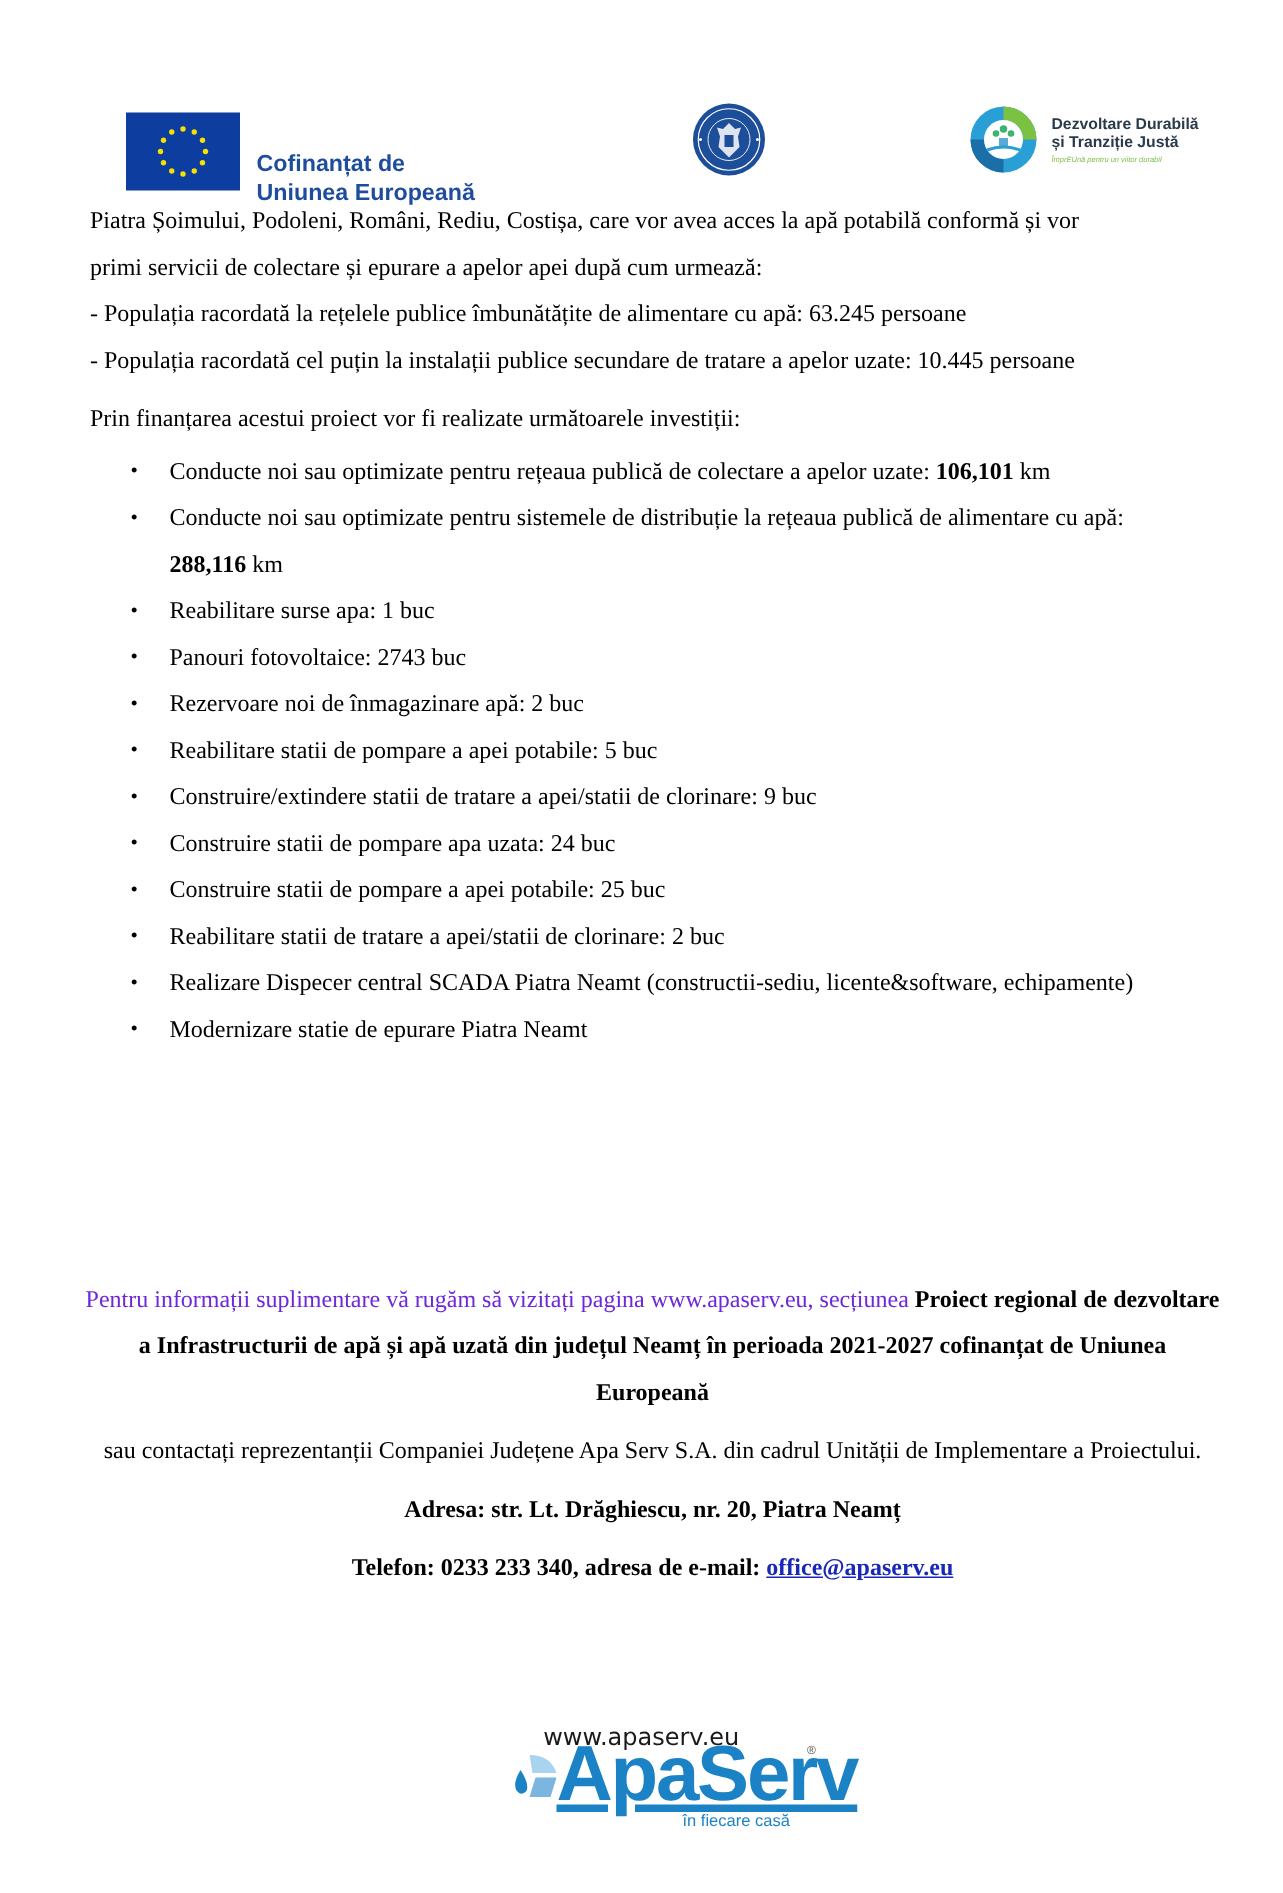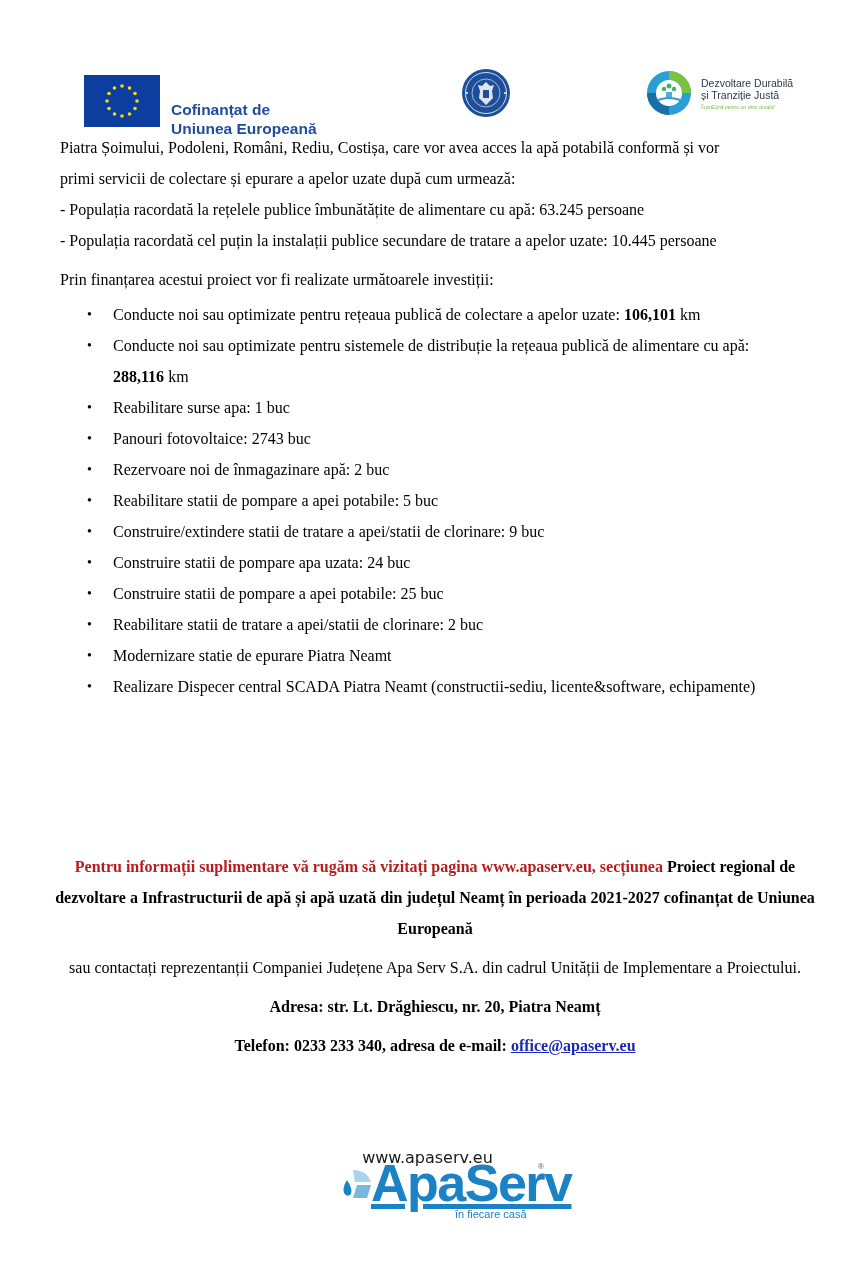--- a/index.html
+++ b/index.html
@@ -6,31 +6,31 @@
     body { width: 855px; height: 1262px; position: relative; overflow: hidden; font-family: "Liberation Serif", serif; color: #000; }
     .header { position: absolute; top: 0; left: 0; width: 855px; height: 130px; }
     .eu-logo { position: absolute; left: 84px; top: 64px; display: flex; align-items: center; }
     .eu-flag { width: 76px; height: 52px; background: #0d3d9e; position: relative; }
     .eu-flag svg { position: absolute; left: 0; top: 0; }
     .eu-text { margin-left: 11px; font-family: "Liberation Sans", sans-serif; font-weight: bold; color: #1f4d9e; font-size: 15.5px; line-height: 19px; margin-top: 36px; }
     .gov-logo { position: absolute; left: 461px; top: 68px; width: 50px; height: 50px; }
     .ddtj-logo { position: absolute; left: 646px; top: 70px; display: flex; align-items: center; }
     .ddtj-icon { width: 46px; height: 46px; }
     .ddtj-text { margin-left: 9px; font-family: "Liberation Sans", sans-serif; }
-    .ddtj-title { font-size: 10.5px; font-weight: normal; color: #2a3a4a; line-height: 12.5px; }
+    .ddtj-title { font-size: 10.5px; font-weight: bold; color: #2a3a4a; line-height: 12.5px; }
     .ddtj-sub { font-size: 5px; color: #7bbf4a; font-style: italic; margin-top: 2px; }
     .content { position: absolute; left: 60px; top: 132px; width: 744px; font-size: 16px; line-height: 31px; }
     .p { margin: 0; }
     .mt8 { margin-top: 8px; }
     ul.inv { margin: 4px 0 12px 0; padding: 0; list-style: none; }
     ul.inv li { position: relative; padding-left: 53px; line-height: 31px; }
     ul.inv li::before { content: "•"; position: absolute; left: 27px; top: 0; font-size: 14px; }
     .indent { text-indent: 53px; }
     .info { position: absolute; left: 55px; top: 851px; width: 760px; text-align: center; font-size: 16px; line-height: 31px; }
-    .red { color: #b91c1c; font-weight: bold; }
+    .red { color: #6d28d9; }
     .b { font-weight: bold; }
     a.email { color: #1a28b8; text-decoration: underline; font-weight: bold; }
     .www { position: absolute; left: 0; width: 855px; top: 1118px; text-align: center; font-family: "DejaVu Sans", sans-serif; font-size: 16px; color: #1a1a1a; margin-top: 30px; }
     .apaserv { position: absolute; left: 341px; top: 1160px; width: 210px; height: 70px; }
     .apaserv-word { position: absolute; left: 30px; top: 0px; font-family: "Liberation Sans", sans-serif; font-weight: bold; color: #1c82c6; font-size: 52px; letter-spacing: -1.5px; line-height: 46px; text-decoration: underline; }
     .apaserv-reg { position: absolute; left: 197px; top: 2px; font-family: "Liberation Sans", sans-serif; font-size: 8px; color: #555; }
     .apaserv-tag { position: absolute; left: 114px; top: 48px; font-family: "Liberation Sans", sans-serif; font-size: 11px; color: #1c82c6; }
   </style>
 </head>
 <body>
@@ -88,37 +88,37 @@
     <div class="ddtj-text">
       <div class="ddtj-title">Dezvoltare Durabilă</div>
       <div class="ddtj-title">și Tranziție Justă</div>
       <div class="ddtj-sub">ÎmprEUnă pentru un viitor durabil</div>
     </div>
   </div>
 </div>
 
 <div class="content">
   <p class="p">Piatra Șoimului, Podoleni, Români, Rediu, Costișa, care vor avea acces la apă potabilă conformă și vor</p>
-  <p class="p">primi servicii de colectare și epurare a apelor uzate după cum urmează:</p>
+  <p class="p">primi servicii de colectare și epurare a apelor apei după cum urmează:</p>
   <p class="p">- Populația racordată la rețelele publice îmbunătățite de alimentare cu apă: 63.245 persoane</p>
   <p class="p">- Populația racordată cel puțin la instalații publice secundare de tratare a apelor uzate: 10.445 persoane</p>
   <p class="p mt8">Prin finanțarea acestui proiect vor fi realizate următoarele investiții:</p>
   <ul class="inv">
     <li><span>Conducte noi sau optimizate pentru rețeaua publică de colectare a apelor uzate: </span><b>106,101</b><span> km</span></li>
     <li><span>Conducte noi sau optimizate pentru sistemele de distribuție la rețeaua publică de alimentare cu apă: </span><b>288,116</b><span> km</span></li>
     <li>Reabilitare surse apa: 1 buc</li>
     <li>Panouri fotovoltaice: 2743 buc</li>
     <li>Rezervoare noi de înmagazinare apă: 2 buc</li>
     <li>Reabilitare statii de pompare a apei potabile: 5 buc</li>
     <li>Construire/extindere statii de tratare a apei/statii de clorinare: 9 buc</li>
     <li>Construire statii de pompare apa uzata: 24 buc</li>
     <li>Construire statii de pompare a apei potabile: 25 buc</li>
     <li>Reabilitare statii de tratare a apei/statii de clorinare: 2 buc</li>
+    <li>Realizare Dispecer central SCADA Piatra Neamt (constructii-sediu, licente&amp;software, echipamente)</li>
     <li>Modernizare statie de epurare Piatra Neamt</li>
-    <li>Realizare Dispecer central SCADA Piatra Neamt (constructii-sediu, licente&amp;software, echipamente)</li>
   </ul>
 </div>
 
 <div class="info">
   <p class="p"><span class="red">Pentru informații suplimentare vă rugăm să vizitați pagina www.apaserv.eu, secțiunea </span><span class="b">Proiect regional de dezvoltare a Infrastructurii de apă și apă uzată din județul Neamț în perioada 2021-2027 cofinanțat de Uniunea Europeană</span></p>
   <p class="p mt8">sau contactați reprezentanții Companiei Județene Apa Serv S.A. din cadrul Unității de Implementare a Proiectului.</p>
   <p class="p b mt8">Adresa: str. Lt. Drăghiescu, nr. 20, Piatra Neamț</p>
   <p class="p b mt8"><span>Telefon:  0233 233 340, adresa de e-mail: </span><a class="email" href="#">office@apaserv.eu</a></p>
 </div>
 

